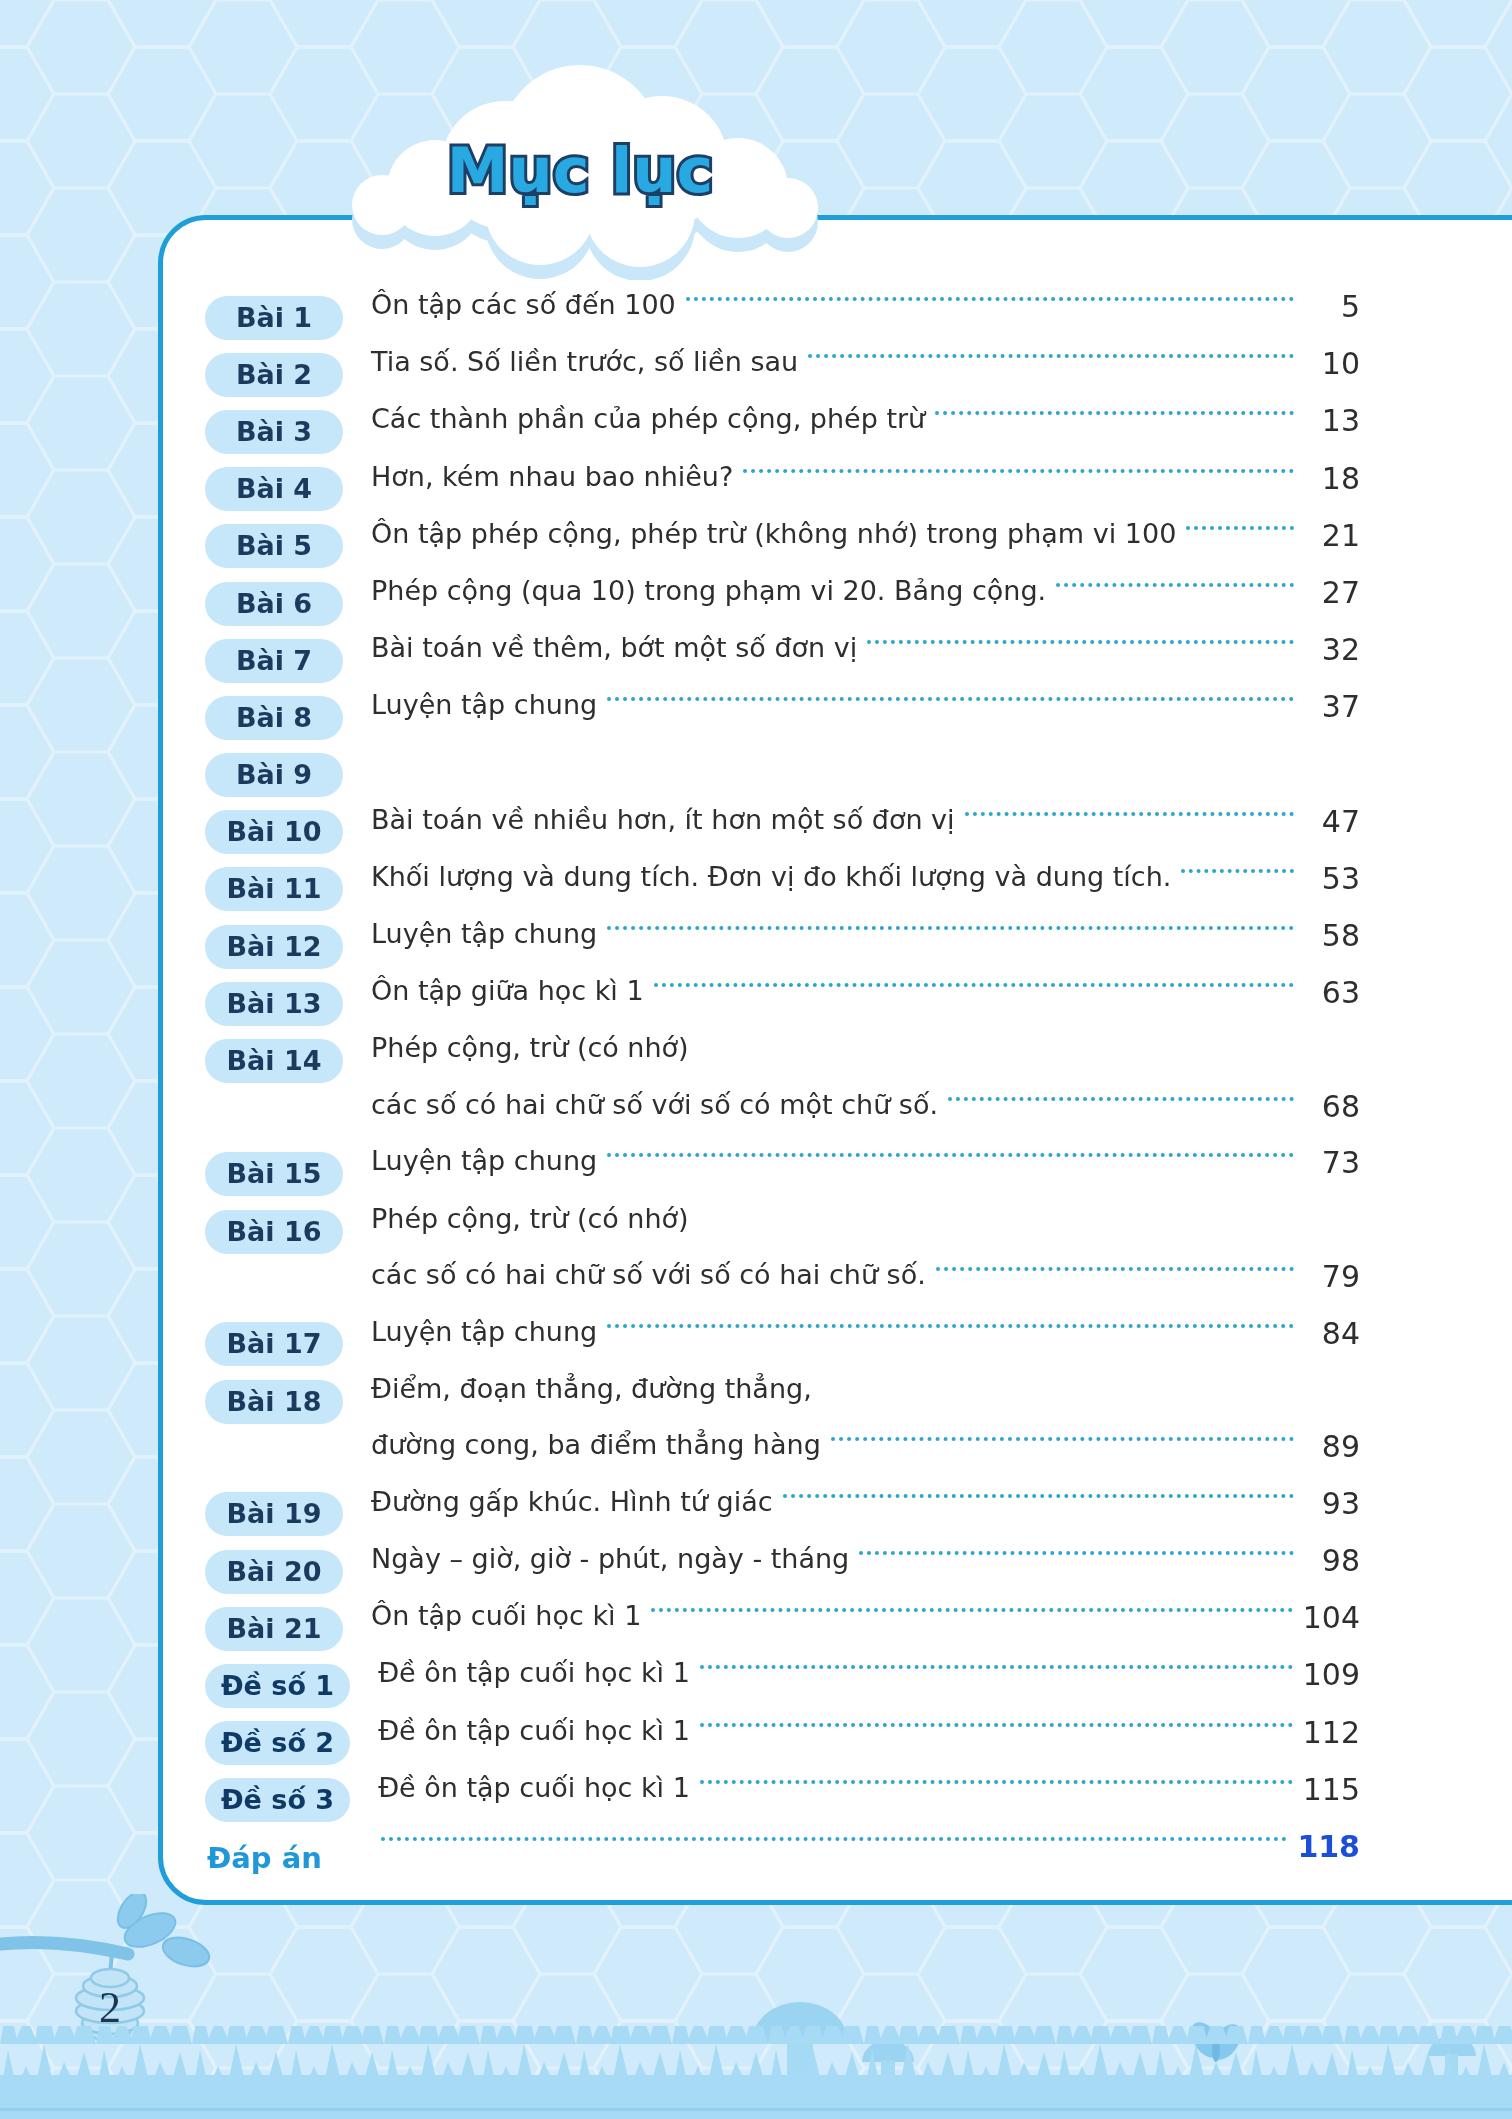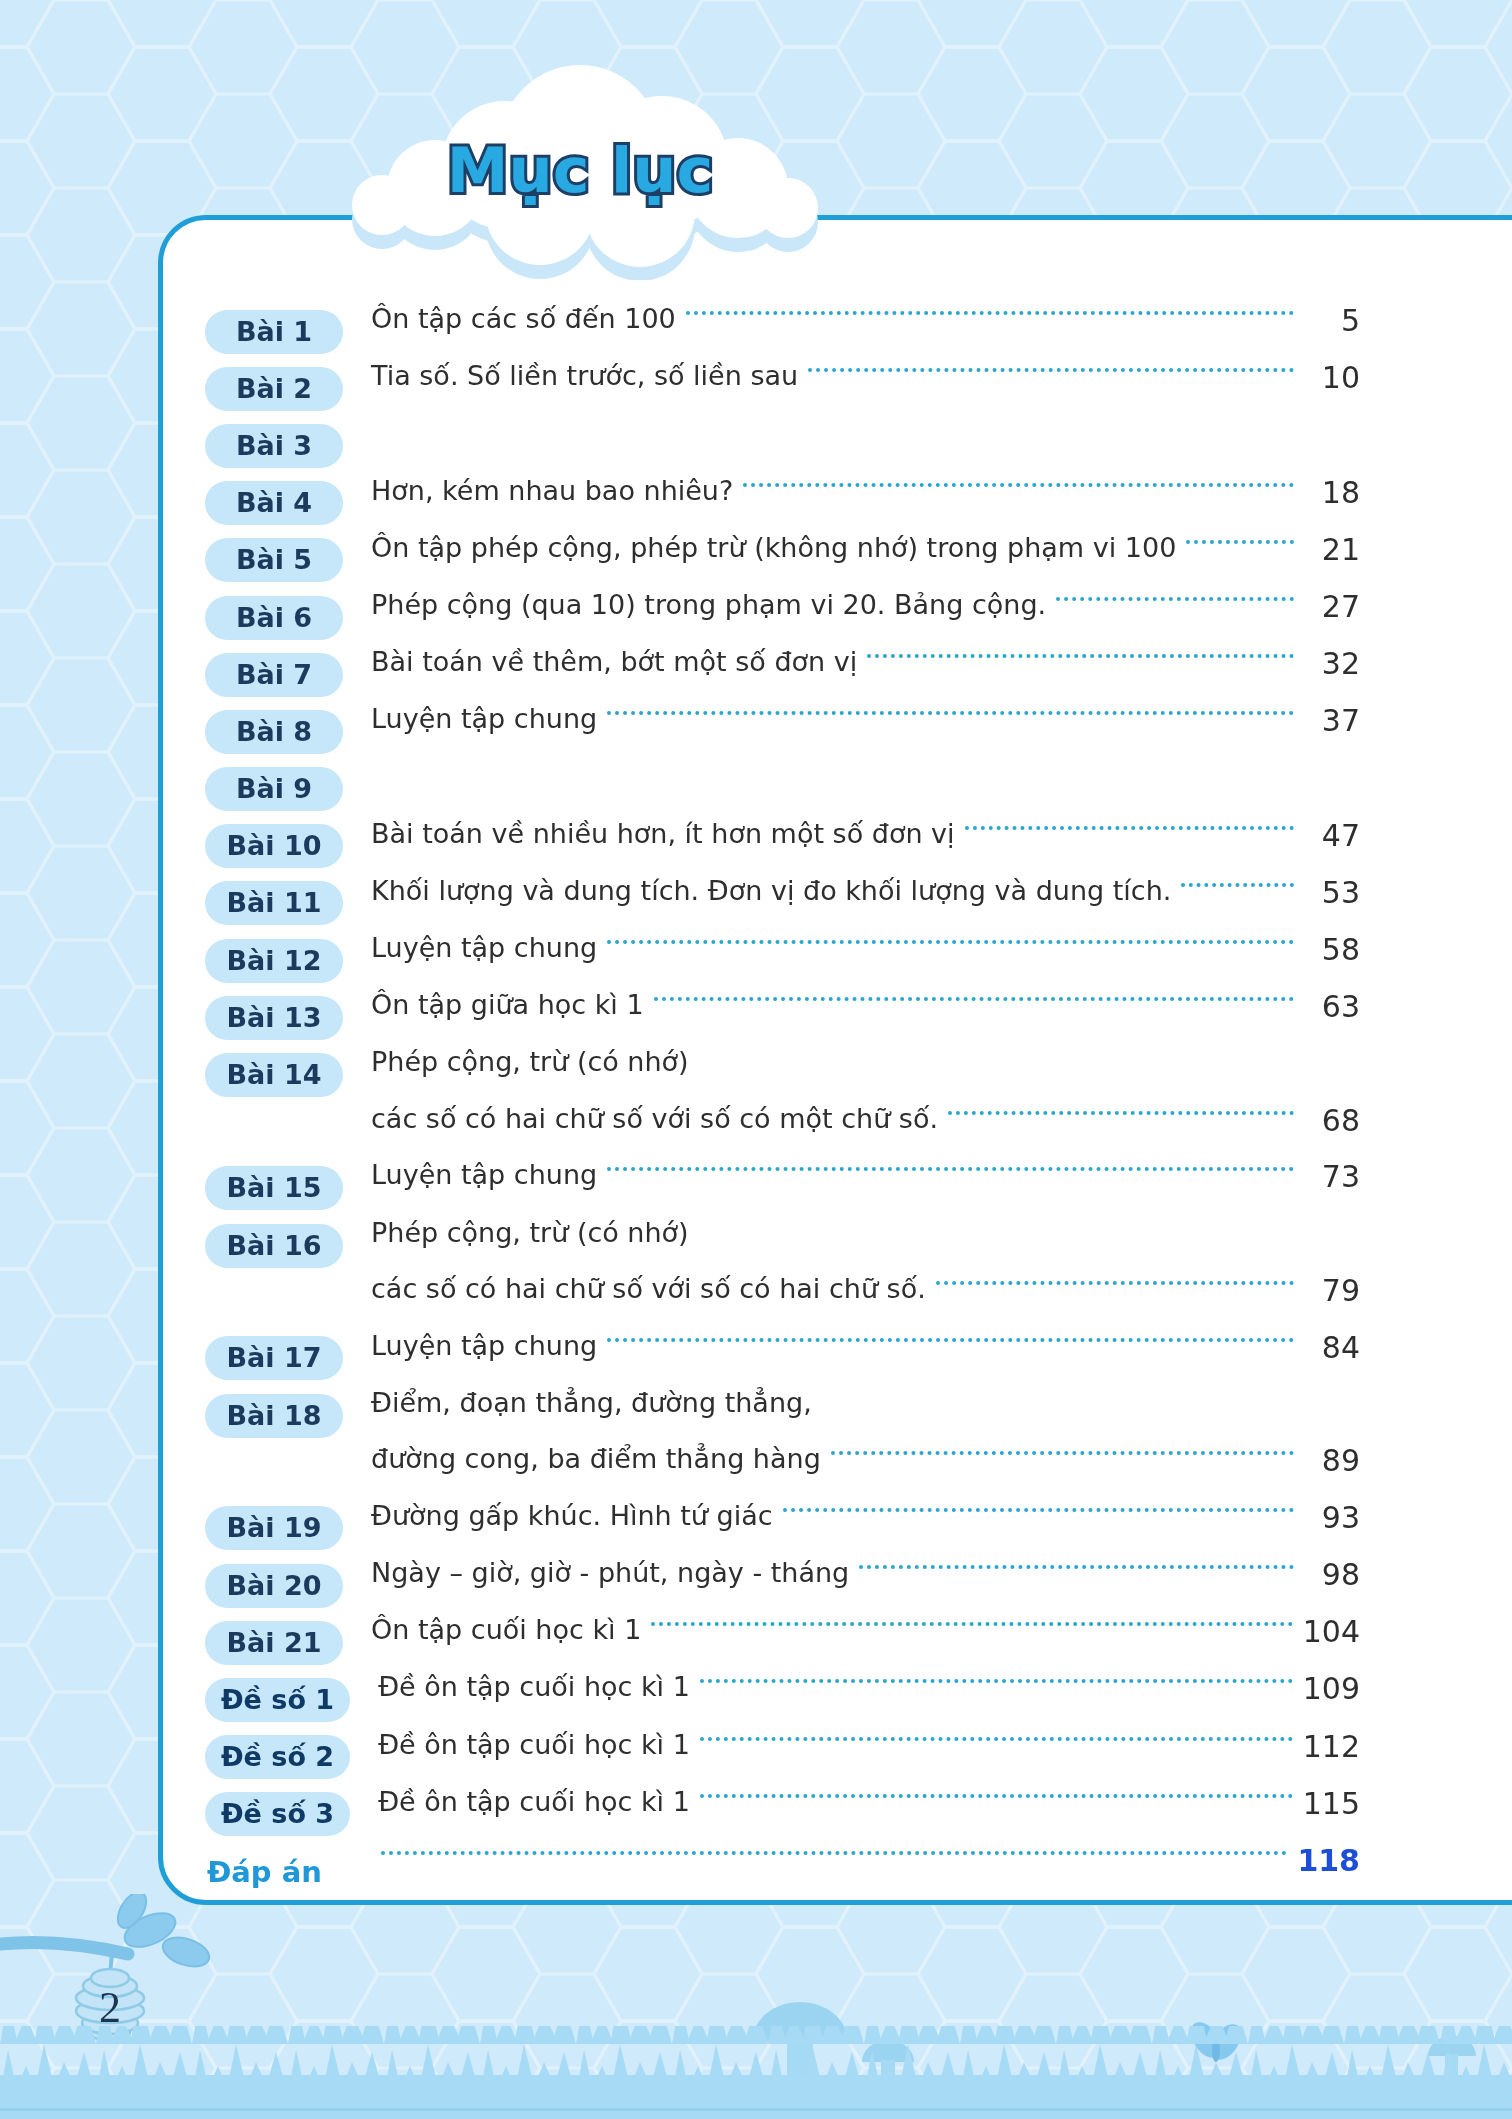--- a/index.html
+++ b/index.html
@@ -11,21 +11,21 @@
   .hexbg{position:absolute;left:0;top:0;z-index:0;}
   
   .panel{
     position:absolute;left:158px;top:215px;width:1430px;height:1690px;
     background:#ffffff;border:5px solid #1f9ed8;border-radius:48px;
     box-sizing:border-box;z-index:2;
   }
   
   .cloud-wrap{position:absolute;left:340px;top:40px;width:480px;height:240px;z-index:3;}
   
-  .toc{position:absolute;left:205px;top:303px;width:1155px;z-index:4;}
+  .toc{position:absolute;left:205px;top:289px;width:1155px;z-index:4;}
   .row{display:flex;height:57.2px;align-items:center;}
   .row.double{height:113px;align-items:flex-start;}
   .row.double .badge{margin-top:7px;}
   .badge{
     flex:0 0 auto;min-width:138px;padding:0 16px;height:44px;line-height:44px;
     border-radius:22px;background:#c6e7f9;color:#1c3a5e;
     font-size:27px;font-weight:700;text-align:center;box-sizing:border-box;
     margin-right:28px;
   }
   .badge.de{font-weight:800;color:#0f3a66;}
@@ -107,20 +107,28 @@
       <div class="line">
         <span class="title">Tia số. Số liền trước, số liền sau</span>
         <span class="leader"></span>
         <span class="pagenum">10</span>
       </div>
 
     </div>
   </div>
     <div class="row" data-type="bai">
     <div class="badge">Bài 3</div>
+    <div class="content">
+      <div class="line">
+        <span class="title">Các thành phần của phép cộng, phép trừ</span>
+        <span class="leader"></span>
+        <span class="pagenum">13</span>
+      </div>
+
+    </div>
   </div>
     <div class="row" data-type="bai">
     <div class="badge">Bài 4</div>
     <div class="content">
       <div class="line">
         <span class="title">Hơn, kém nhau bao nhiêu?</span>
         <span class="leader"></span>
         <span class="pagenum">18</span>
       </div>
 

